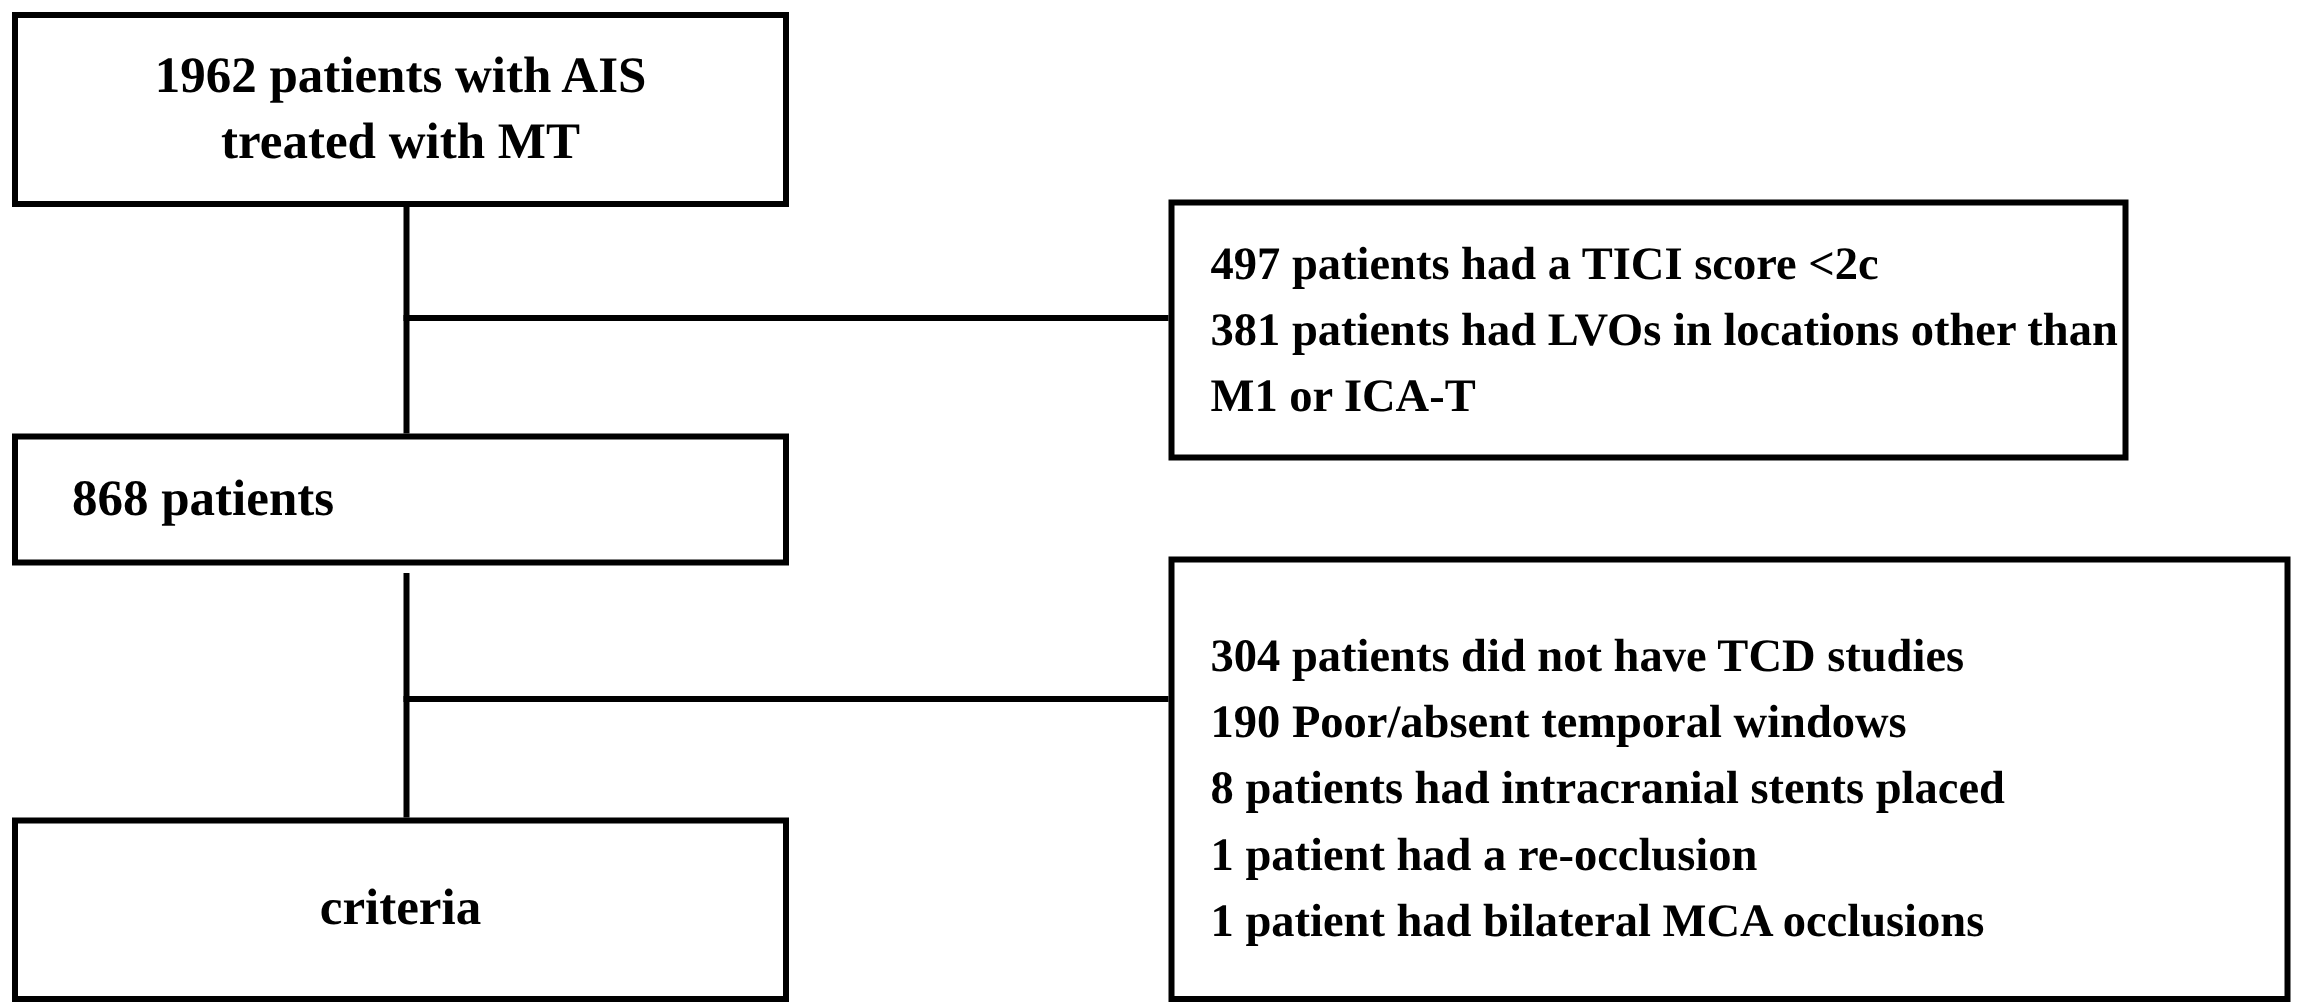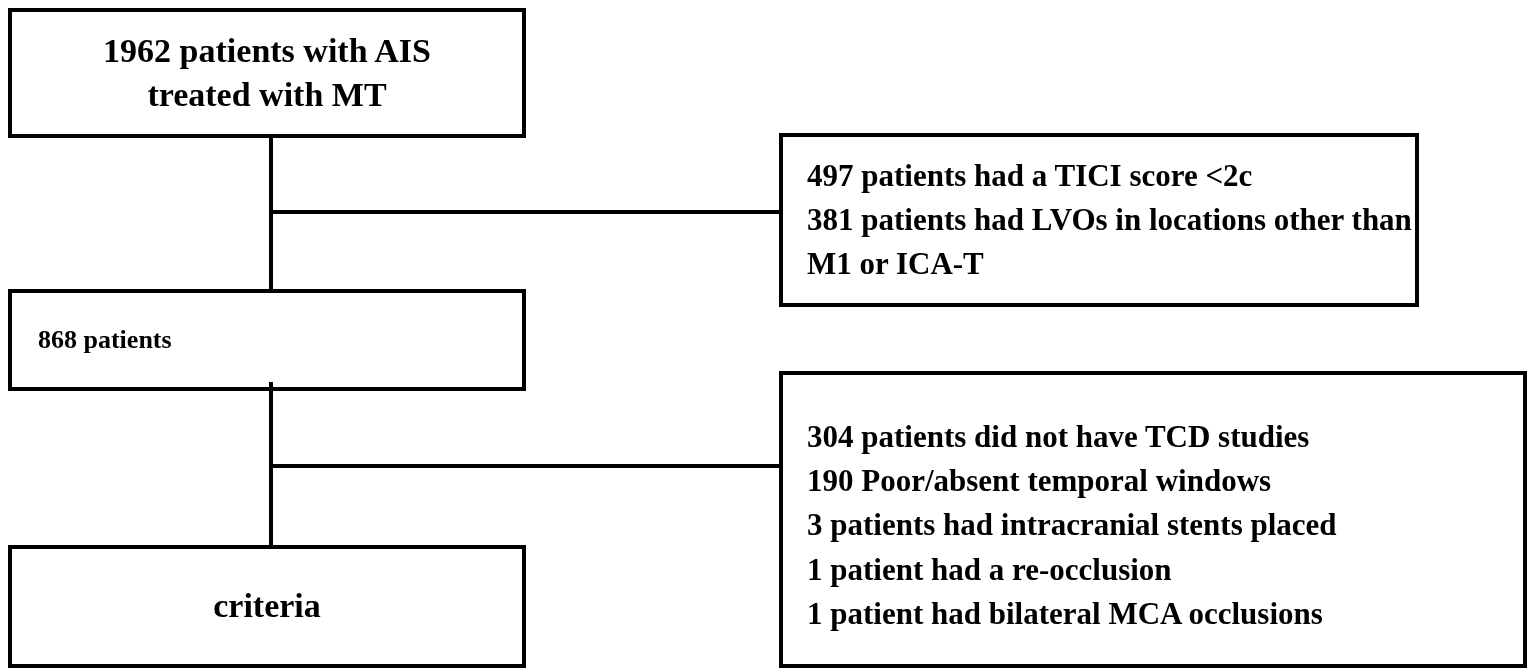--- a/index.html
+++ b/index.html
@@ -51,23 +51,23 @@
     width: 518px;
     height: 130px;
     font-size: 34px;
     line-height: 1.3;
   }
   #box-total .line1 { white-space: nowrap; }
   #box-remaining {
     left: 8px;
     top: 289px;
     width: 518px;
-    height: 102px;
-    font-size: 26px;
-    padding-left: 26px;
+    height: 88px;
+    font-size: 34px;
+    padding-left: 36px;
   }
   #box-final {
     left: 8px;
     top: 545px;
     width: 518px;
     height: 123px;
     font-size: 34px;
     font-weight: bold;
     line-height: 1.25;
   }
@@ -122,21 +122,21 @@
   <div class="box box-left" id="box-remaining">
     <div>868 patients</div>
   </div>
 
   <div class="line vline" id="conn2-v"></div>
   <div class="line hline" id="conn2-h"></div>
 
   <div class="box box-left" id="box-excl2">
     <div class="excl-line">304 patients did not have TCD studies</div>
     <div class="excl-line">190 Poor/absent temporal windows</div>
-    <div class="excl-line">3 patients had intracranial stents placed</div>
+    <div class="excl-line">8 patients had intracranial stents placed</div>
     <div class="excl-line">1 patient had a re-occlusion</div>
     <div class="excl-line">1 patient had bilateral MCA occlusions</div>
   </div>
 
   <div class="box box-center" id="box-final">
     <div>criteria</div>
   </div>
 
 </div>
 

